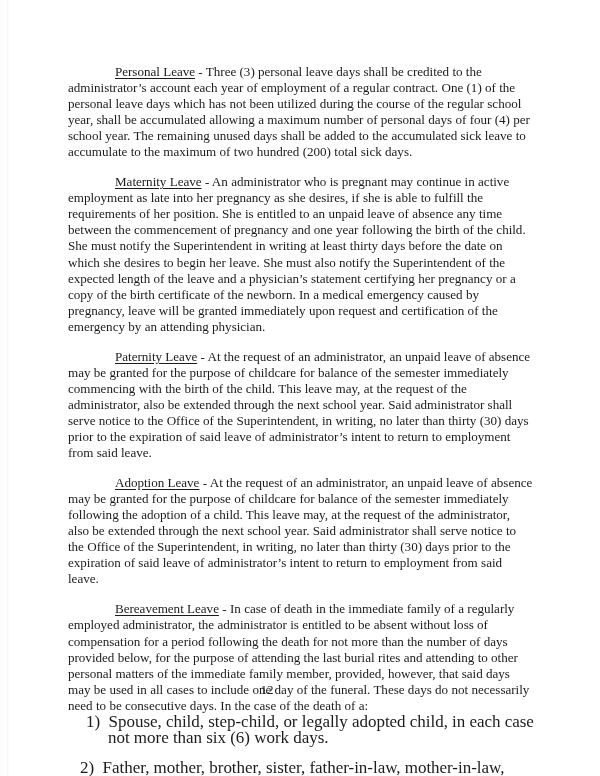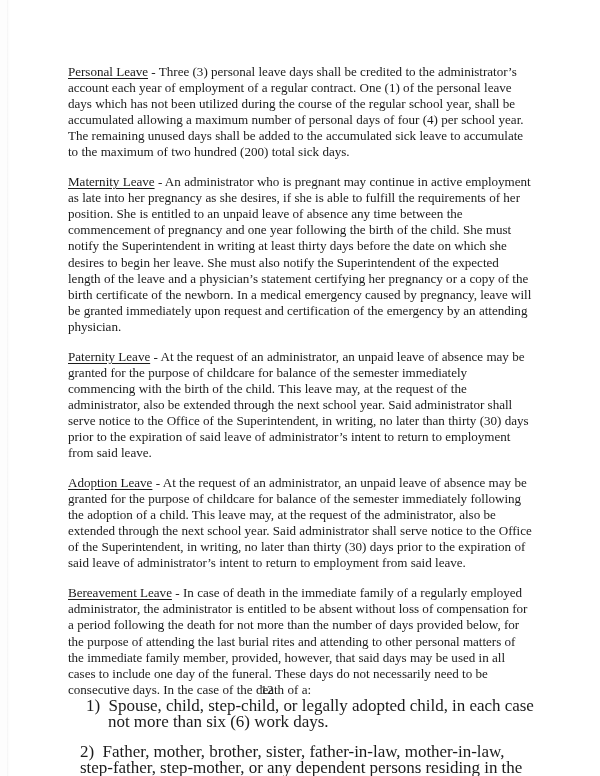--- a/index.html
+++ b/index.html
@@ -51,20 +51,21 @@
     letter-spacing: -0.03px;
     word-spacing: 0.1px;
     color: #1b1b1b;
   }
   p.para:last-of-type {
     margin-bottom: 0;
   }
   .lead {
     text-decoration: underline;
     text-underline-offset: 1.5px;
+    margin-left: 47px;
   }
   .list {
     margin: 0;
     padding: 0;
   }
   .list-item {
     font-size: 17px;
     line-height: 16.05px;
     color: #1b1b1b;
     letter-spacing: -0.03px;

